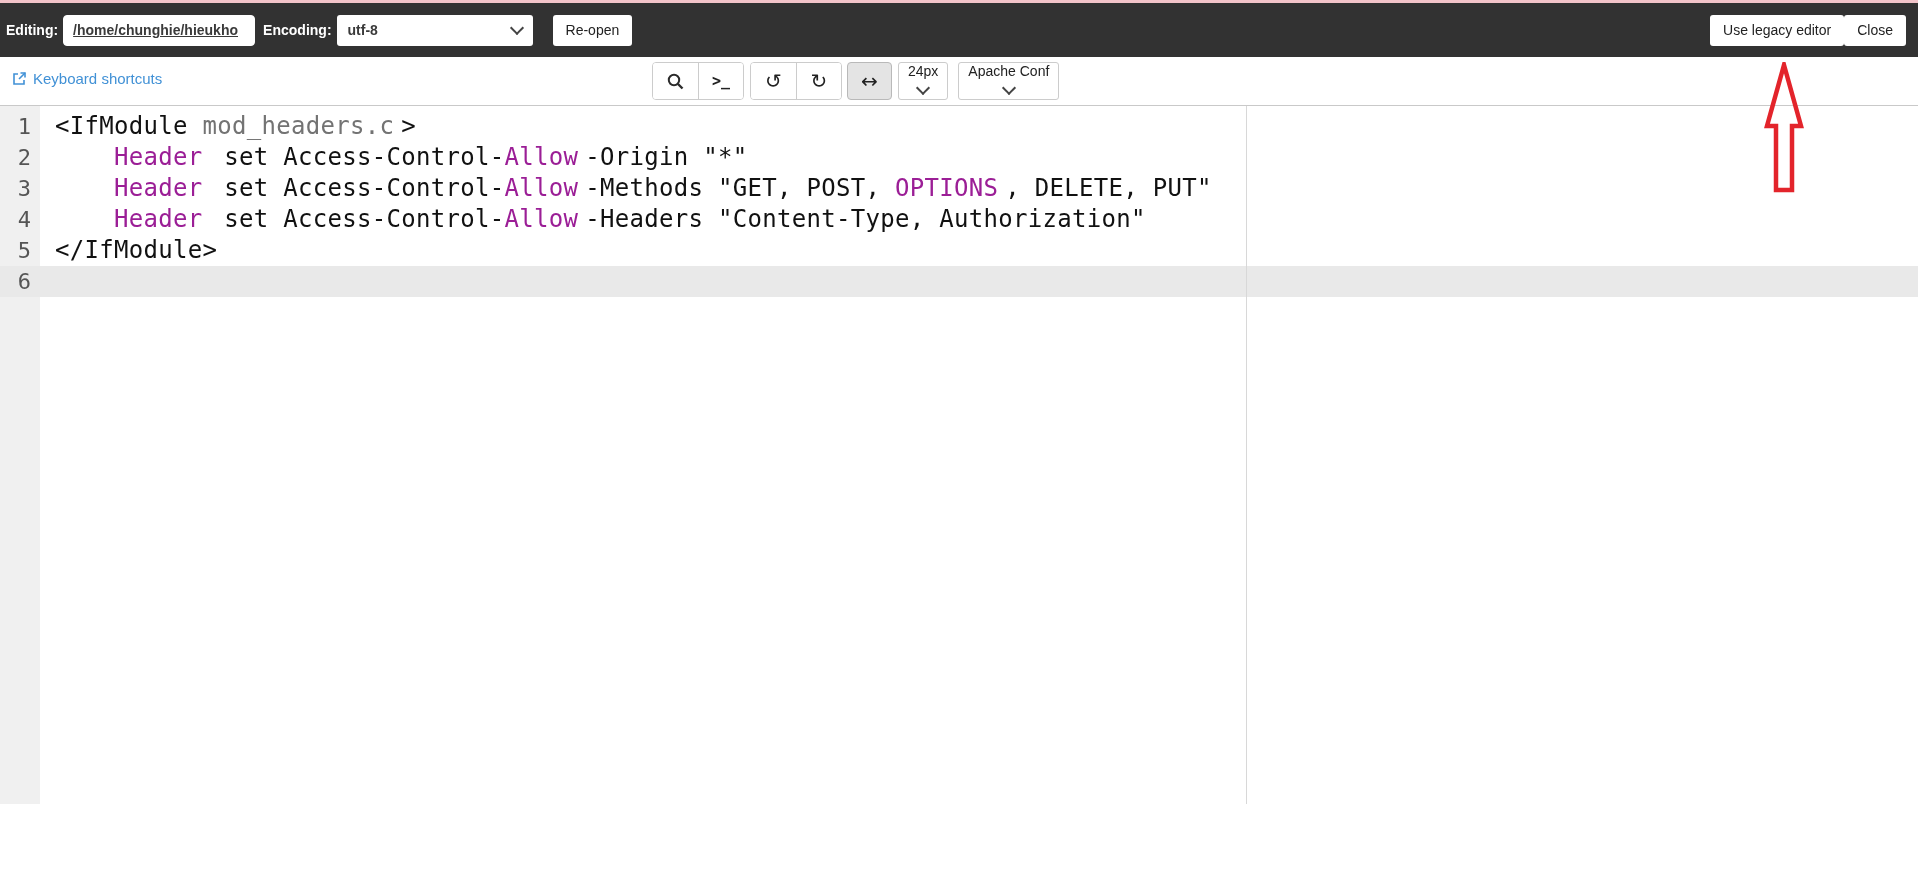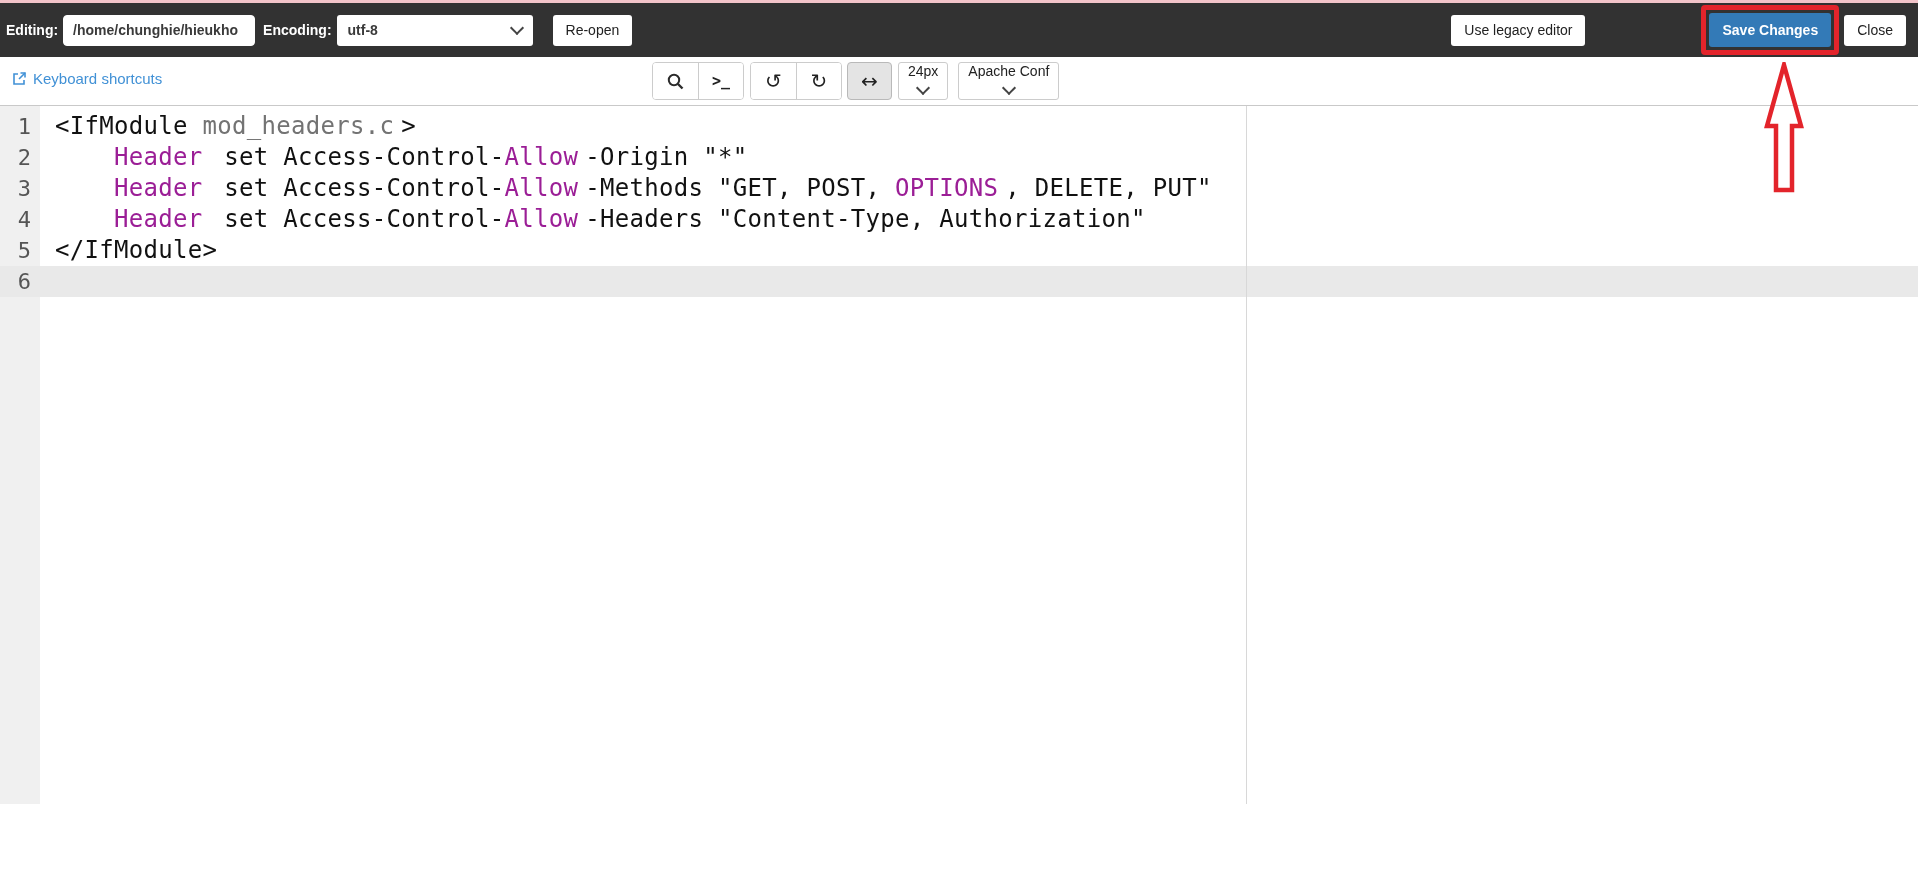--- a/index.html
+++ b/index.html
@@ -8,21 +8,21 @@
 
   
   .pink-line { height:3px; background:#f2c4c9; }
 
   
   .topbar { position:relative; height:54px; background:#323232; display:flex;
             align-items:center; padding:0 12px 0 6px; box-sizing:border-box; }
   .tb-label { color:#fff; font-weight:bold; font-size:14px; margin-right:5px; white-space:nowrap; }
   .path-input { width:172px; height:29px; border:1px solid #fff; border-radius:4px;
             font-family:"Liberation Sans",sans-serif; font-weight:bold; font-size:14px;
-            color:#3a3a3a; padding:0 9px; margin-right:8px; outline:none; }
+            color:#3a3a3a; padding:0 9px; margin-right:8px; outline:none;text-decoration:underline; }
   .enc-select { width:196px; height:31px; background:#fff; border-radius:3px; display:flex;
             align-items:center; justify-content:space-between; padding:0 11px; font-weight:bold;
             font-size:14px; color:#3a3a3a; margin-right:20px; box-sizing:border-box; cursor:default;gap:13px; }
   .btn { height:31px; background:#fff; border:none; border-radius:3px; font-family:"Liberation Sans",sans-serif;
             font-size:14px; color:#222; padding:0 13px; cursor:pointer; }
   .spacer { flex:1; }
   .save-box { border:5px solid #e3242b; border-radius:4px; padding:3px; margin-left:116px;
             margin-right:5px; display:flex; }
   .save-btn { height:34px; background:#337ab7; color:#fff; font-weight:bold; font-size:14px;
             border:none; border-radius:3px; padding:0 13px; cursor:pointer; }
@@ -86,23 +86,20 @@
     <span class="tb-label">Editing:</span>
     <input class="path-input" type="text" value="/home/chunghie/hieukho" style="">
     <span class="tb-label">Encoding:</span>
     <div class="enc-select">
       <span>utf-8</span>
       <span class="chev"></span>
     </div>
     <button class="btn">Re-open</button>
     <div class="spacer"></div>
     <button class="btn">Use legacy editor</button>
-    <div class="save-box">
-      <button class="save-btn">Save Changes</button>
-    </div>
     <button class="btn">Close</button>
   </div>
 
   <div class="toolbar">
     <a class="kbd-link">
       <svg width="15" height="15" viewBox="0 0 15 15">
         <path d="M6 3 H2 V13 H12 V9" fill="none" stroke="#4191d6" stroke-width="1.6"></path>
         <path d="M7 8 L13 2" fill="none" stroke="#4191d6" stroke-width="1.6"></path>
         <path d="M8.5 2 H13 V6.5" fill="none" stroke="#4191d6" stroke-width="1.6"></path>
       </svg>

